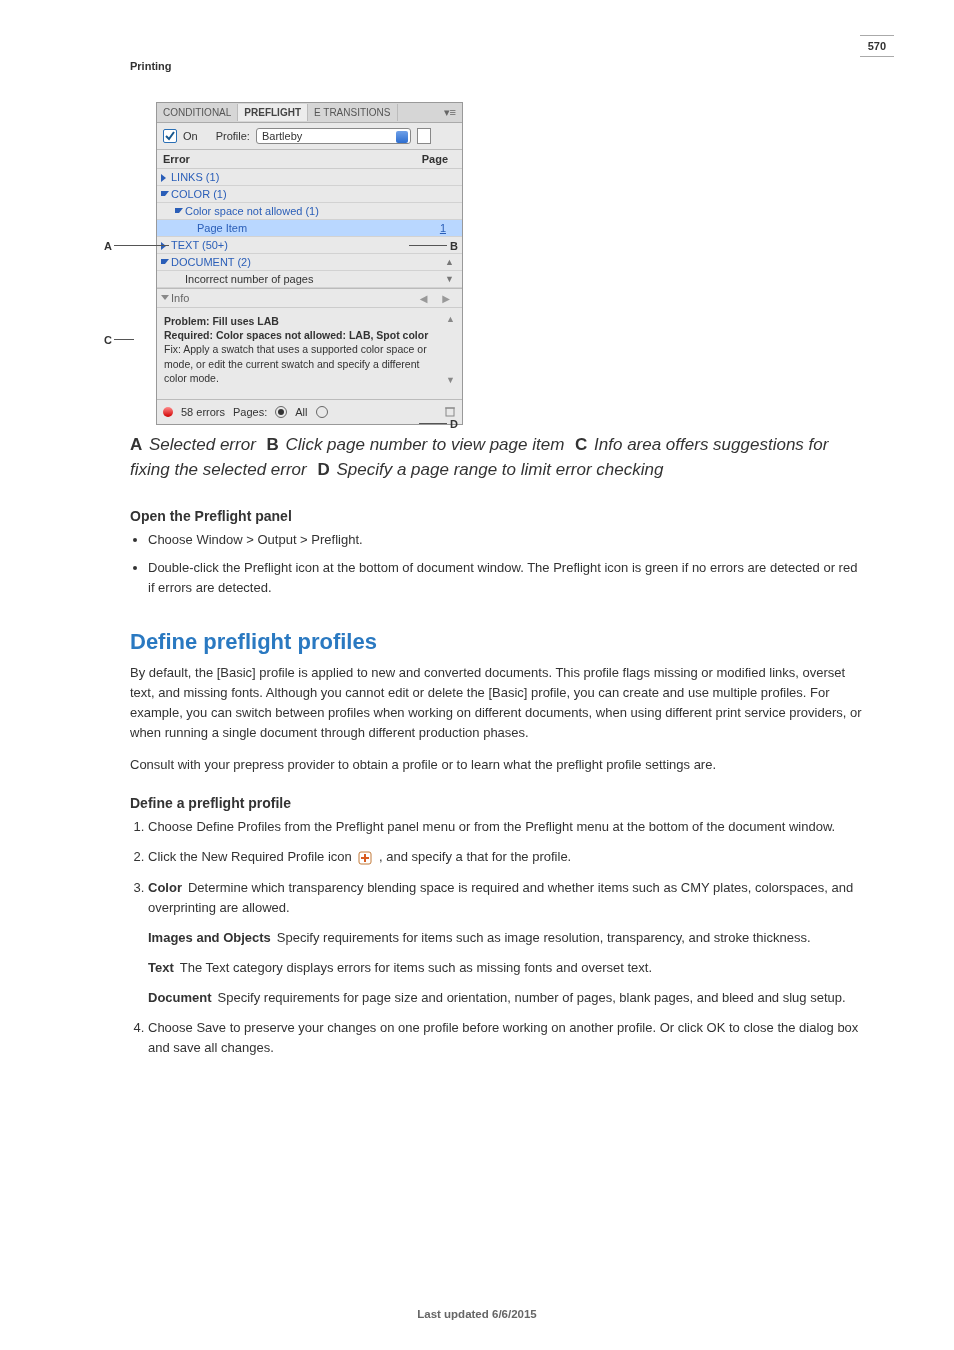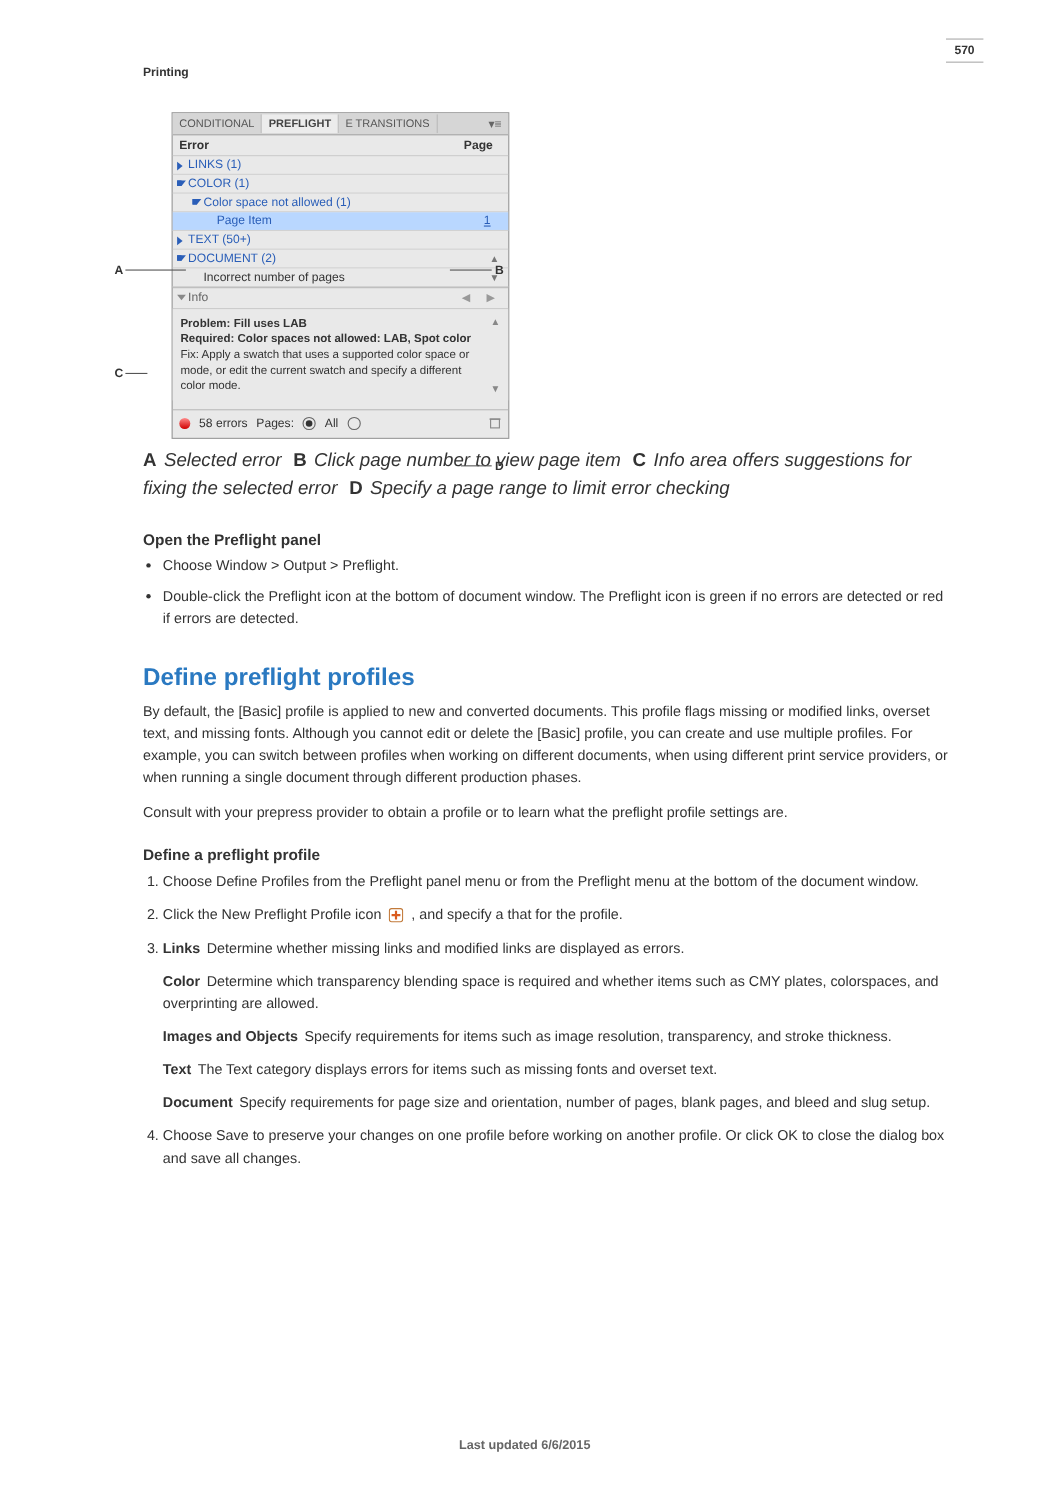--- a/index.html
+++ b/index.html
@@ -348,20 +348,31 @@
   <div class="figure-wrap">
     <div class="panel-figure">
       <div class="panel">
         <div class="tabs">
           <div class="tab">CONDITIONAL</div>
           <div class="tab active">PREFLIGHT</div>
           <div class="tab">E TRANSITIONS</div>
           <div class="tab-menu">▾≡</div>
         </div>
 
+        <div class="profile-row">
+          <span class="checkbox">
+            <svg class="check-svg" viewBox="0 0 12 12" width="12" height="12">
+                <path d="M2 6 L5 9 L10 2" stroke="#17588f" stroke-width="2" fill="none"></path>
+              </svg>
+          </span>
+          <span>On</span>
+          <span style="margin-left:12px;">Profile:</span>
+          <span class="profile-select">Bartleby</span>
+          <span class="embed-icon"></span>
+        </div>
 
         <div class="header-row">
           <span>Error</span>
           <span class="col-page">Page</span>
         </div>
 
         <div class="row link">
           <span class="tri"></span>
           <span>LINKS (1)</span>
         </div>
@@ -451,32 +462,31 @@
   </ul>
 
   <h2 class="section">Define preflight profiles</h2>
   <p>By default, the [Basic] profile is applied to new and converted documents. This profile flags missing or modified links, overset text, and missing fonts. Although you cannot edit or delete the [Basic] profile, you can create and use multiple profiles. For example, you can switch between profiles when working on different documents, when using different print service providers, or when running a single document through different production phases.</p>
   <p>Consult with your prepress provider to obtain a profile or to learn what the preflight profile settings are.</p>
 
   <h3 class="subsection">Define a preflight profile</h3>
   <ol class="steps">
     <li>Choose Define Profiles from the Preflight panel menu or from the Preflight menu at the bottom of the document window.</li>
     <li>
-      <span>Click the New Preflight Profile icon </span>
+      <span>Click the New Required Profile icon </span>
       <span class="plus-icon">
         <svg viewBox="0 0 14 14" width="14" height="14">
           <rect x="1" y="1" width="12" height="12" rx="2" fill="#fff" stroke="#c27a3a"></rect>
           <line x1="7" y1="3" x2="7" y2="11" stroke="#d95b1f" stroke-width="2"></line>
           <line x1="3" y1="7" x2="11" y2="7" stroke="#d95b1f" stroke-width="2"></line>
         </svg>
       </span>
       <span>, and specify a that for the profile.</span>
     </li>
     <li>
-      <div class="def"><span class="term">Links</span><span>Determine whether missing links and modified links are displayed as errors.</span></div>
       <div class="def"><span class="term">Color</span><span>Determine which transparency blending space is required and whether items such as CMY plates, colorspaces, and overprinting are allowed.</span></div>
       <div class="def"><span class="term">Images and Objects</span><span>Specify requirements for items such as image resolution, transparency, and stroke thickness.</span></div>
       <div class="def"><span class="term">Text</span><span>The Text category displays errors for items such as missing fonts and overset text.</span></div>
       <div class="def"><span class="term">Document</span><span>Specify requirements for page size and orientation, number of pages, blank pages, and bleed and slug setup.</span></div>
     </li>
     <li>Choose Save to preserve your changes on one profile before working on another profile. Or click OK to close the dialog box and save all changes.</li>
   </ol>
 
   <div class="footer">Last updated 6/6/2015</div>
 </div>

